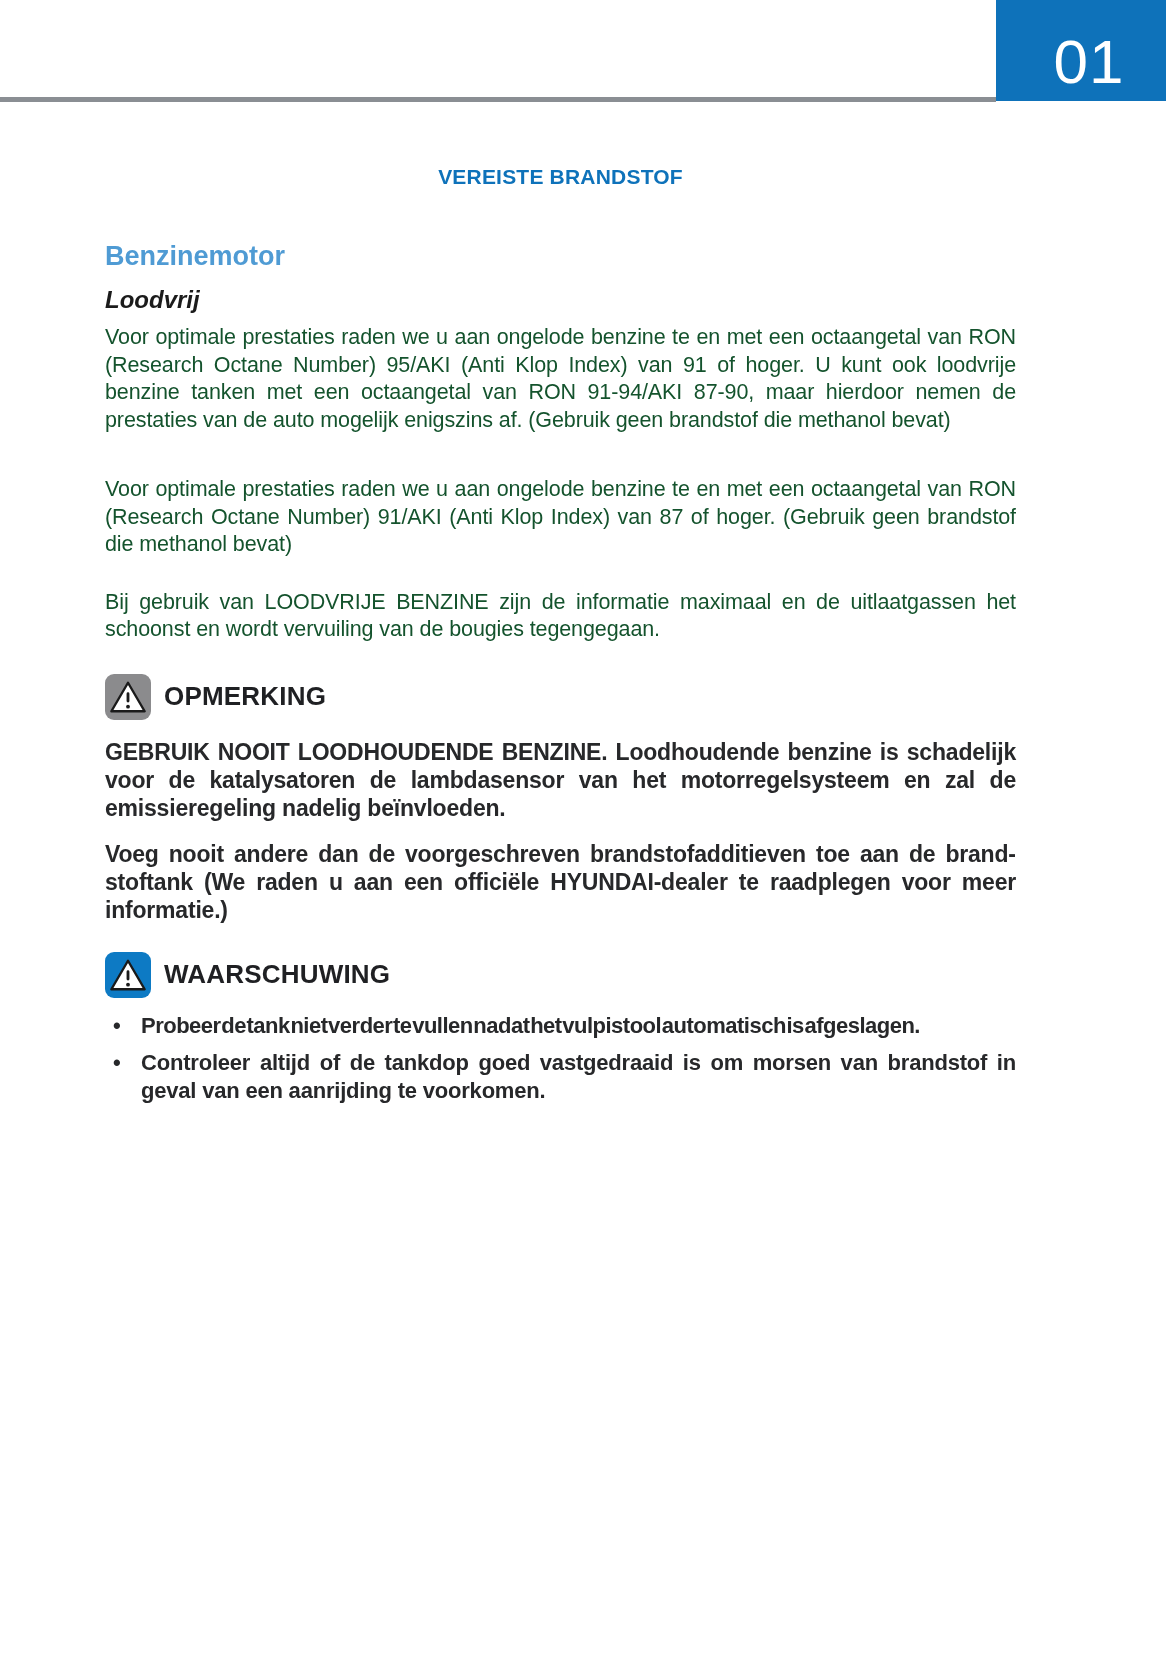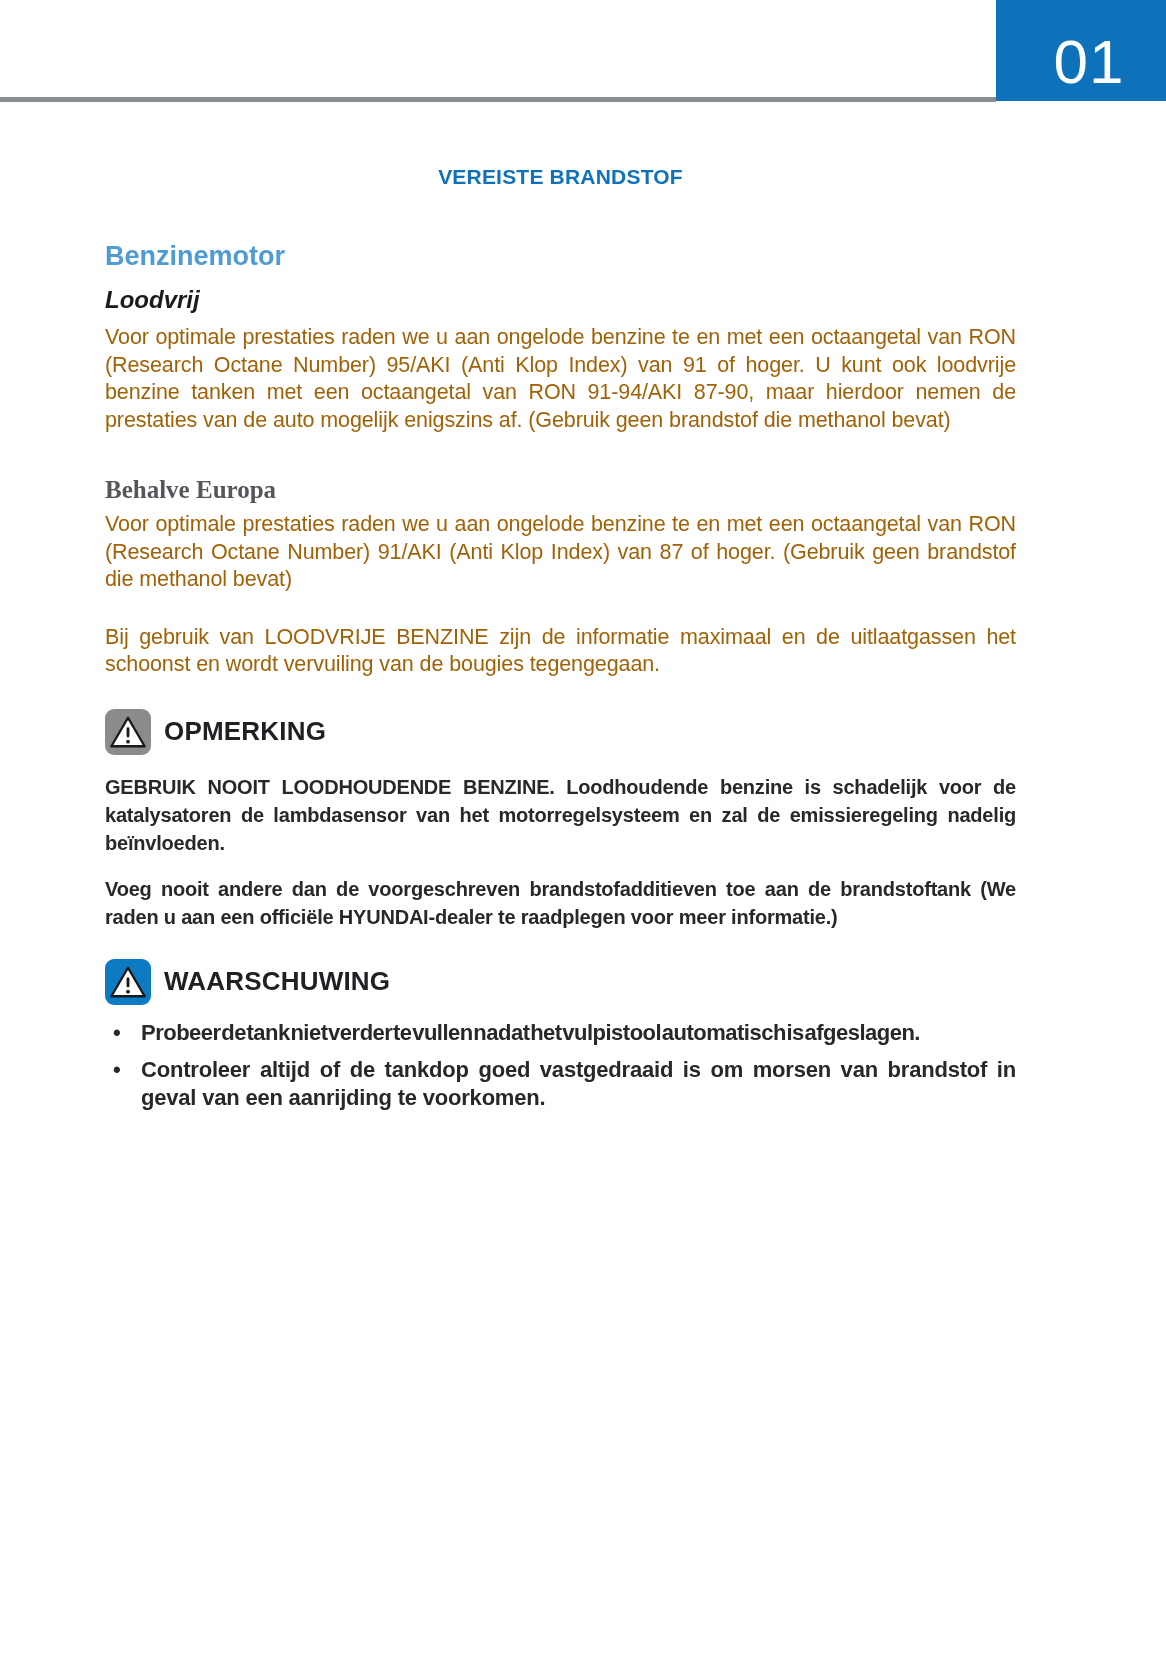--- a/index.html
+++ b/index.html
@@ -74,21 +74,21 @@
     color: #54565a;
     font-size: 25px;
     font-weight: 700;
     margin-bottom: 7px;
   }
 
   .body-par {
     font-size: 21.5px;
     line-height: 27.5px;
     text-align: justify;
-    color: #a16207;
+    color: #14532d;
     letter-spacing: -0.1px;
   }
 
   .gap-lg { height: 42px; }
   .gap-md { height: 30px; }
   .gap-sm { height: 20px; }
 
   
   .callout-header {
     display: flex;
@@ -108,21 +108,21 @@
   .callout-icon.gray { background: #8b8b8d; }
   .callout-icon.blue { background: #0d7ac4; }
   .callout-title {
     font-size: 26px;
     font-weight: 700;
     color: #1f2023;
     letter-spacing: 0.2px;
   }
 
   .bold-par {
-    font-size: 20px;
+    font-size: 23px;
     line-height: 28px;
     font-weight: 700;
     color: #27282a;
     text-align: justify;
     letter-spacing: -0.2px;
     margin-bottom: 8px;
     margin-top: 18px;
   }
 
   ul.warn-list {
@@ -162,21 +162,20 @@
 
   <div class="page-title">VEREISTE BRANDSTOF</div>
 
   <div class="h-blue">Benzinemotor</div>
   <div class="h-italic">Loodvrij</div>
 
   <p class="body-par">Voor optimale prestaties raden we u aan ongelode benzine te en met een octaangetal van RON (Research Octane Number) 95/AKI (Anti Klop Index) van 91 of hoger. U kunt ook loodvrije benzine tanken met een octaangetal van RON 91-94/AKI 87-90, maar hierdoor nemen de prestaties van de auto mogelijk enigszins af. (Gebruik geen brandstof die methanol bevat)</p>
 
   <div class="gap-lg"></div>
 
-  <div class="h-serif">Behalve Europa</div>
   <p class="body-par">Voor optimale prestaties raden we u aan ongelode benzine te en met een octaangetal van RON (Research Octane Number) 91/AKI (Anti Klop Index) van 87 of hoger. (Gebruik geen brandstof die methanol bevat)</p>
 
   <div class="gap-md"></div>
 
   <p class="body-par">Bij gebruik van LOODVRIJE BENZINE zijn de informatie maximaal en de uitlaatgassen het schoonst en wordt vervuiling van de bougies tegengegaan.</p>
 
   <div class="gap-md"></div>
 
   <div class="callout-header">
     <span class="callout-icon gray">

